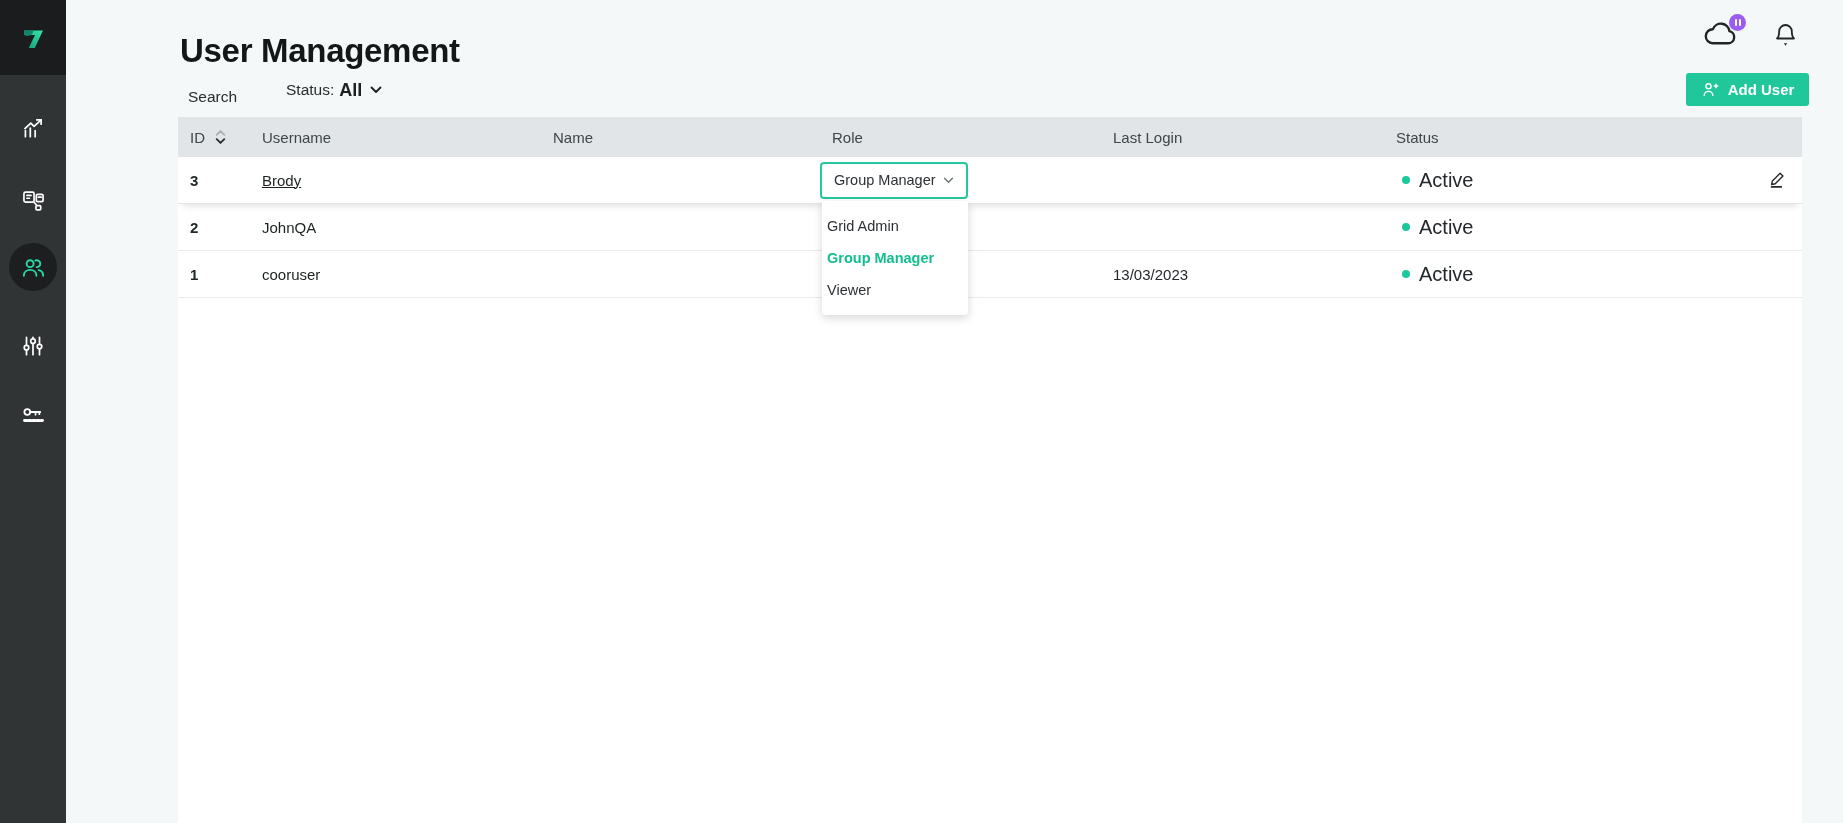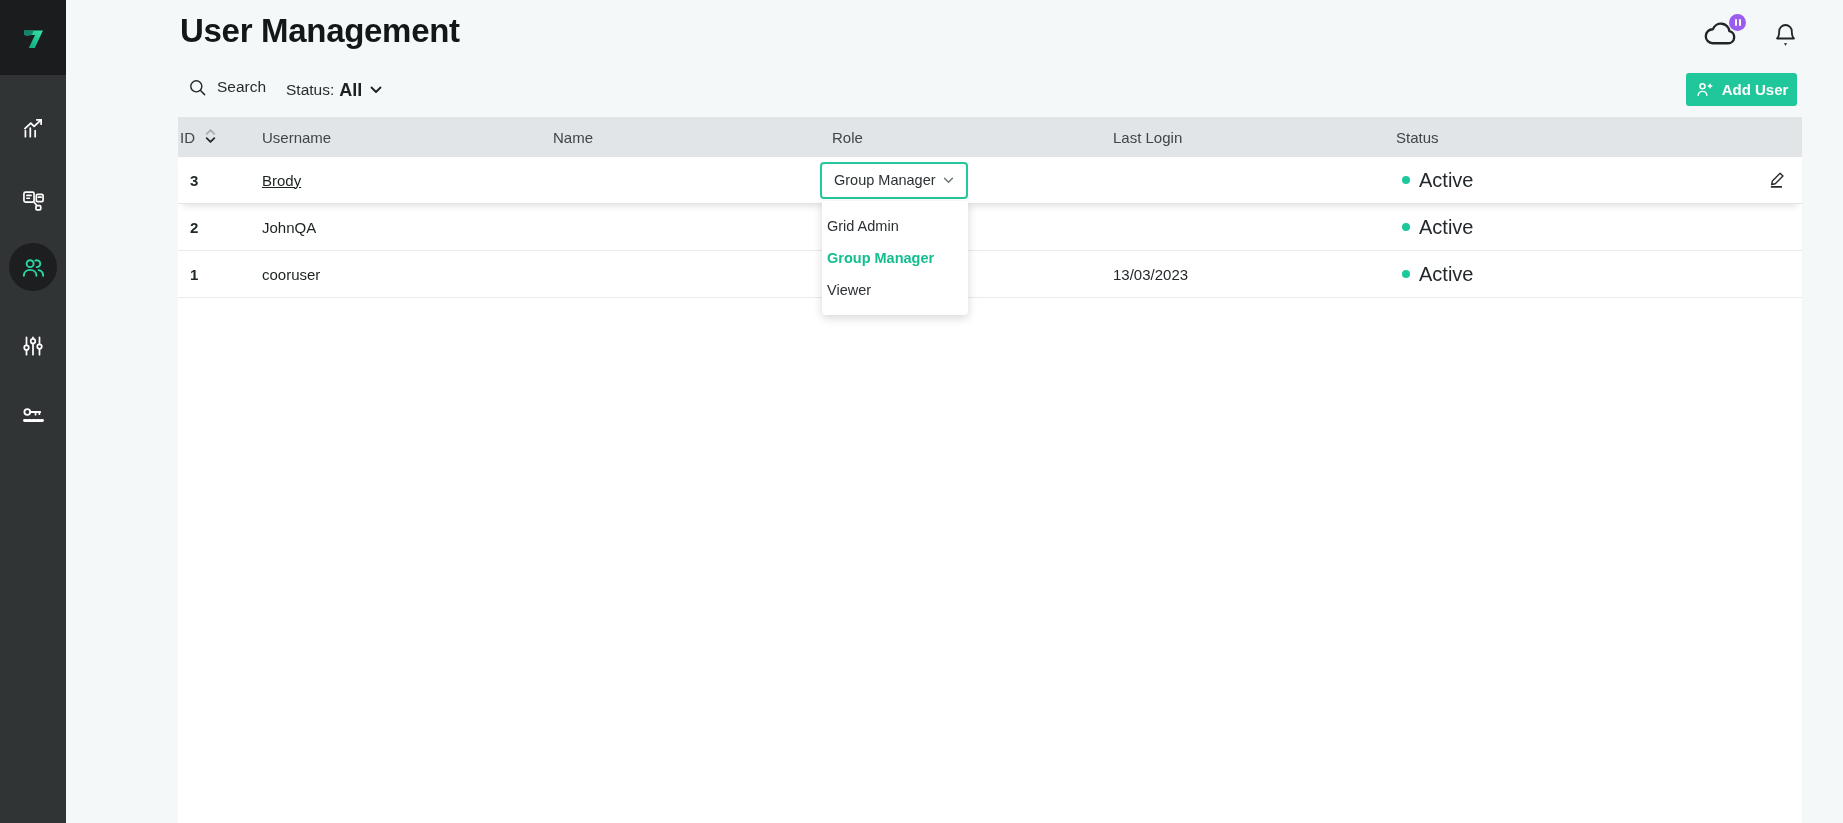--- a/index.html
+++ b/index.html
@@ -30,68 +30,68 @@
   .nav-item.n3 { top: 243px; }
   .nav-item.n4 { top: 322px; }
   .nav-item.n5 { top: 392px; }
   .active-circle {
     width: 48px; height: 48px; border-radius: 50%;
     background: #1c1e1f; display: flex; align-items: center; justify-content: center;
   }
 
   
   .page-title {
-    position: absolute; left: 180px; top: 12px;
+    position: absolute; left: 180px; top: 32px;
     font-size: 33px; font-weight: 700; color: #141718; letter-spacing: -0.3px;
   }
   .cloud-btn { position: absolute; left: 1702px; top: 18px; width: 44px; height: 38px; cursor: pointer; }
   .cloud-badge {
     position: absolute; right: 0px; top: -4px; width: 17px; height: 17px;
     border-radius: 50%; background: #9b5cf0;
     display: flex; align-items: center; justify-content: center; gap: 2px;
   }
   .cloud-badge i { display: block; width: 2px; height: 7px; background: #ffffff; border-radius: 1px; }
   .bell-btn { position: absolute; left: 1772px; top: 20px; width: 28px; height: 34px; cursor: pointer; }
 
   
   .search-box {
     position: absolute; left: 188px; top: 78px; height: 24px;
-    display: flex; align-items: flex-start; gap: 10px; cursor: text;
+    display: flex; align-items: flex-start; gap: 10px; cursor: text; flex-direction: column;
   }
   .search-box span { font-size: 15.5px; color: #272c2e; }
   .status-filter {
     position: absolute; left: 286px; top: 78px; height: 24px;
     display: flex; align-items: center; gap: 5px; cursor: pointer;
   }
   .status-filter .lbl { font-size: 15.5px; color: #272c2e; }
   .status-filter .val { font-size: 18px; font-weight: 700; color: #1c2122; }
   .status-filter svg { margin-left: 3px; }
   .add-user-btn {
-    position: absolute; left: 1686px; top: 73px; width: 111px; height: 33px;
+    position: absolute; left: 1686px; top: 73px; width: 123px; height: 33px;
     background: #1fc79b; border: none; border-radius: 3px; cursor: pointer;
     display: flex; align-items: center; justify-content: center; gap: 8px;
     color: #ffffff; font-family: "Liberation Sans", sans-serif;
     font-size: 15px; font-weight: 700;
   }
 
   
   .table-card {
     position: absolute; left: 178px; top: 117px; width: 1624px; height: 706px;
     background: #ffffff;
   }
   .grid-row {
     display: grid;
     grid-template-columns: 84px 291px 279px 281px 283px 357px 49px;
     align-items: center;
   }
   .thead {
     height: 40px; background: #e1e5e7;
     font-size: 15px; font-weight: 500; color: #3f4649;
   }
-  .th-id { padding-left: 2px; display: flex; align-items: flex-start; gap: 10px; }
+  .th-id { padding-left: 12px; display: flex; align-items: center; gap: 10px; }
   .trow {
     height: 47px; border-bottom: 1px solid #e9ebec;
     font-size: 15px; color: #23282a; background: #ffffff;
   }
   .trow.row1 {
     position: relative; z-index: 2;
     box-shadow: 0 7px 7px -5px rgba(0,0,0,0.13);
     border-bottom: 1px solid #e2e5e6;
   }
   .td-id { padding-left: 12px; font-weight: 600; }

